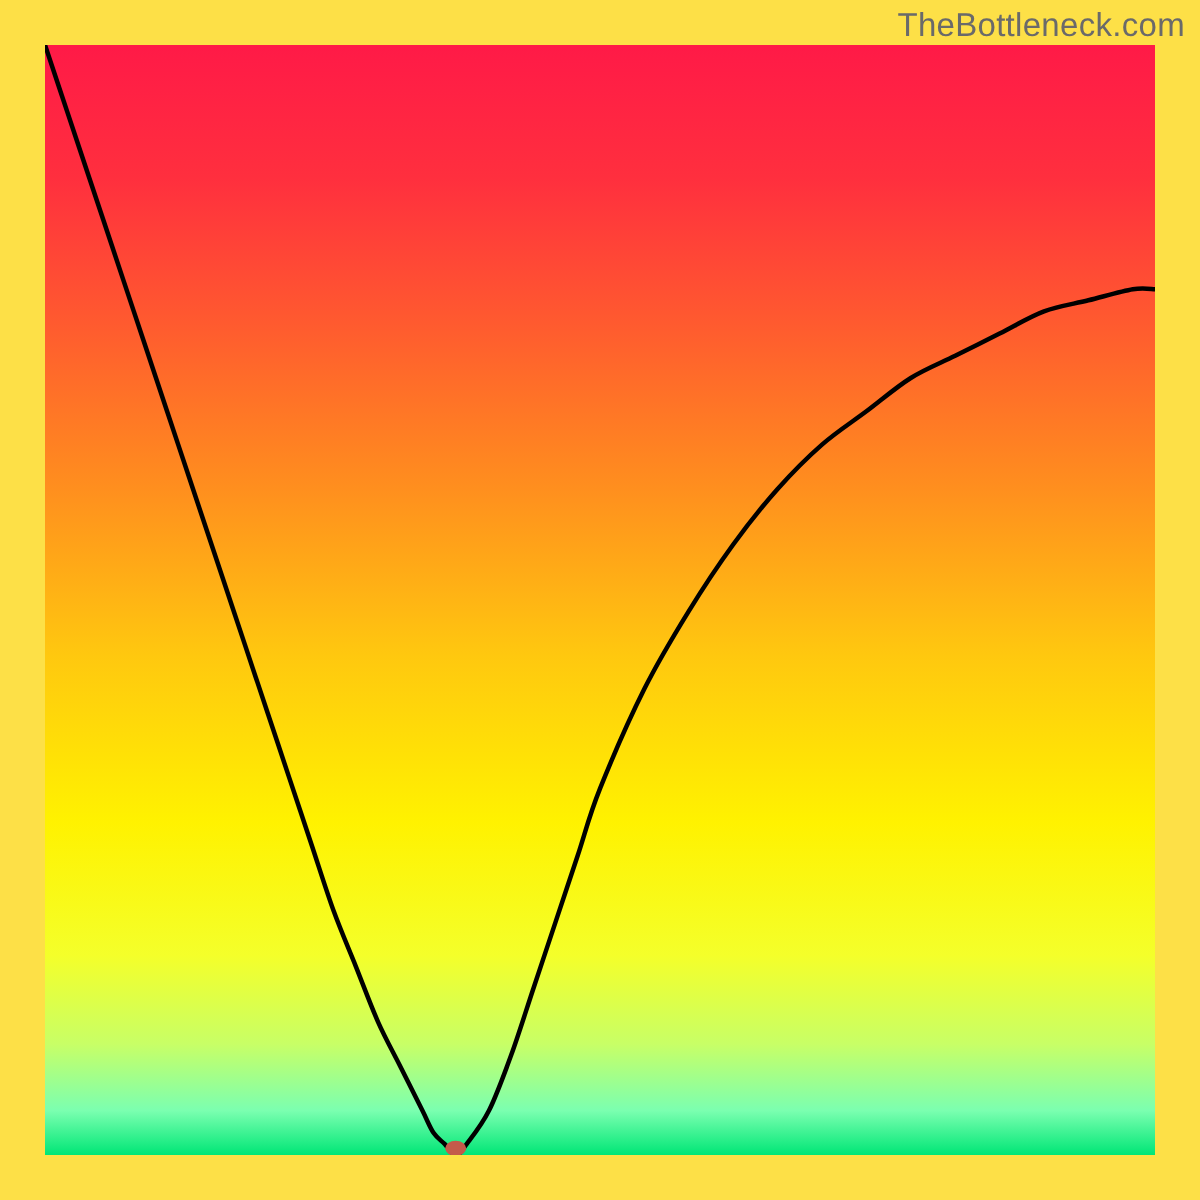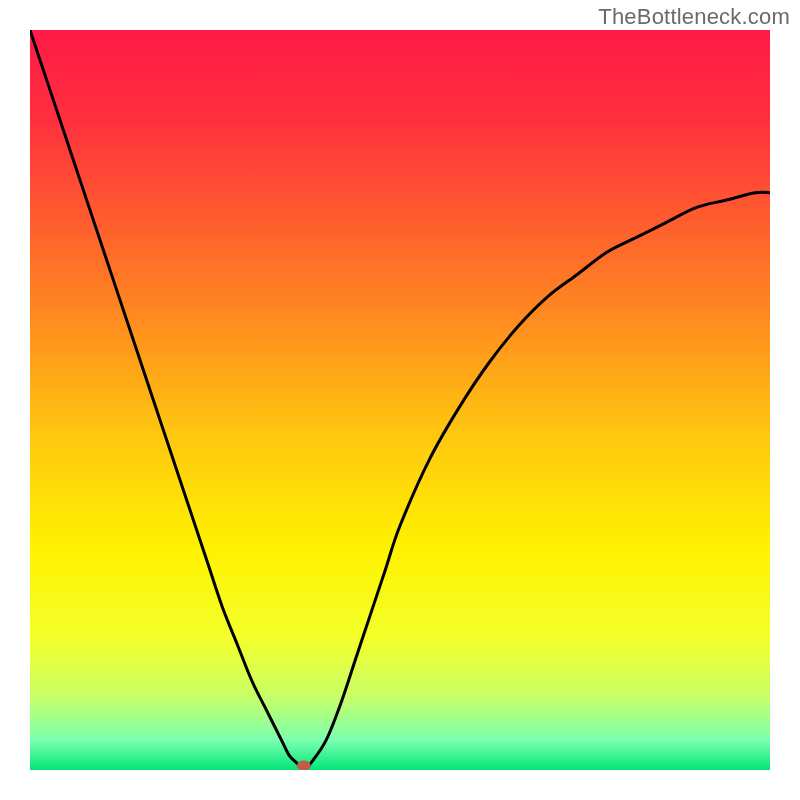--- a/index.html
+++ b/index.html
@@ -10,21 +10,21 @@
     background: #000;
     overflow: hidden;
     font-family: Arial, Helvetica, sans-serif;
   }
   .frame {
     position: absolute;
     left: 0;
     top: 0;
     width: 800px;
     height: 800px;
-    background: #ffffff;
+    background: #fde047;
   }
   .plot-area {
     position: absolute;
     left: 30px;
     top: 30px;
     width: 740px;
     height: 740px;
     overflow: hidden;
   }
   .watermark {

